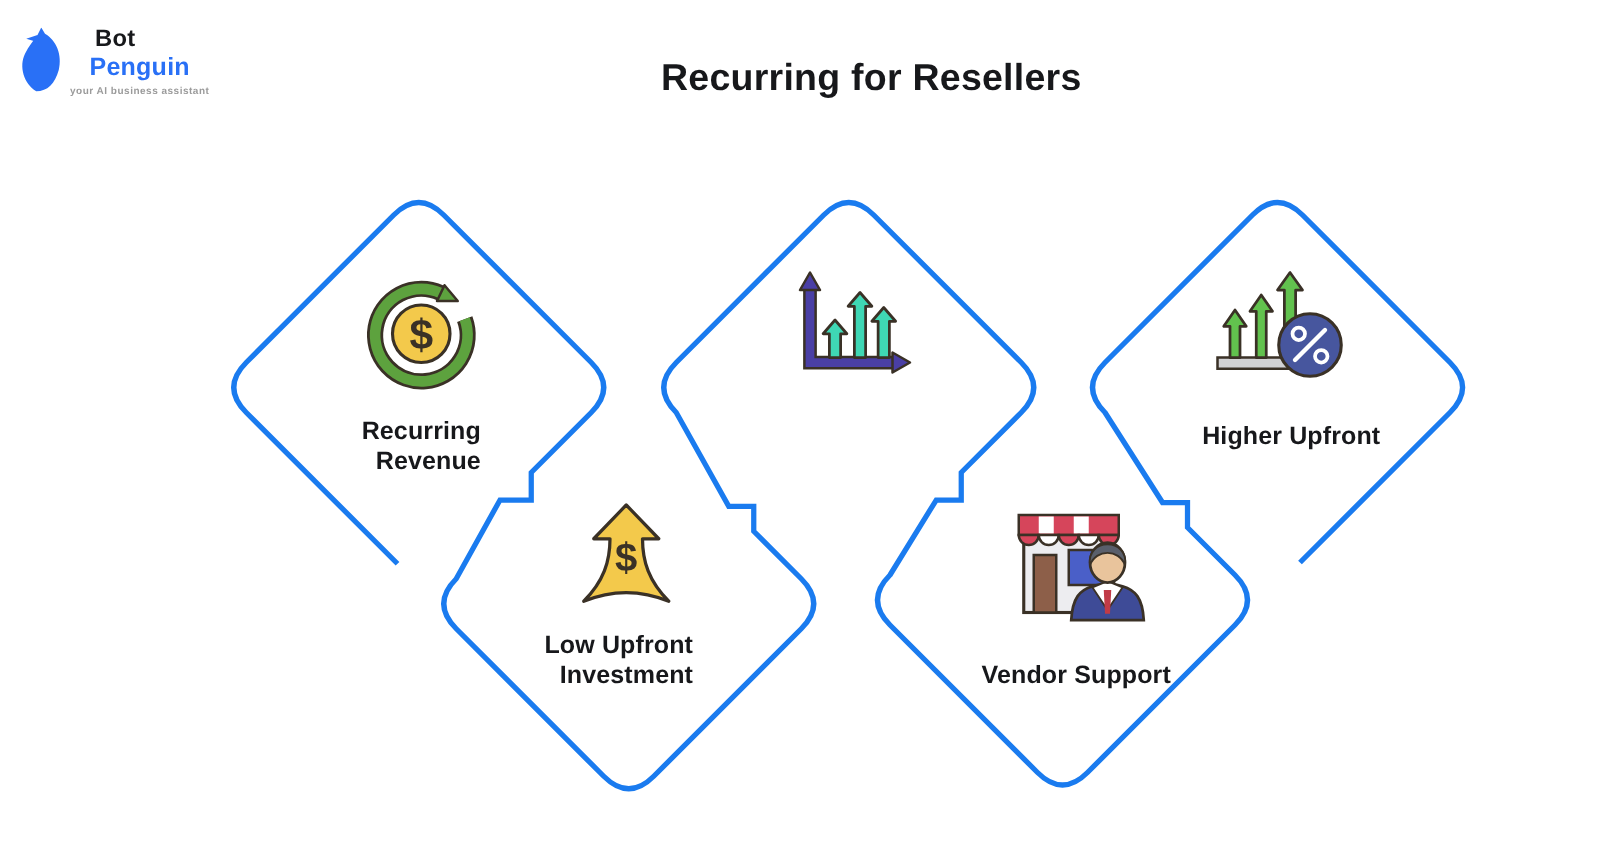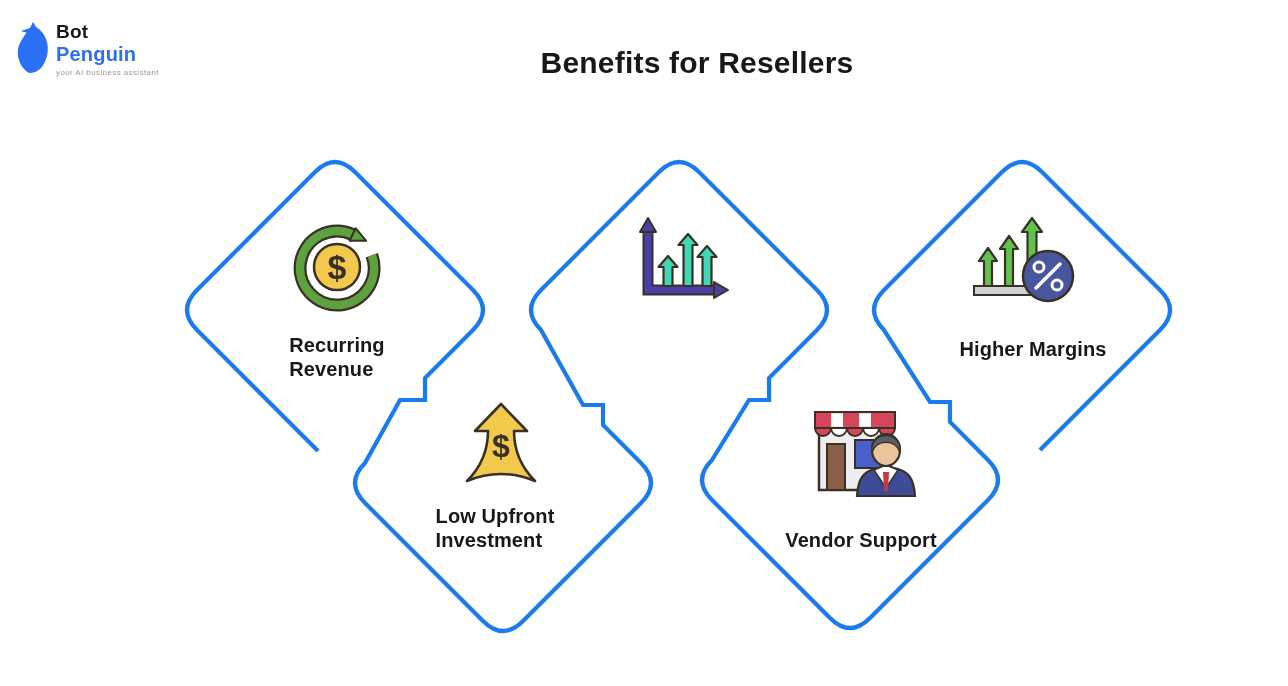--- a/index.html
+++ b/index.html
@@ -4,57 +4,57 @@
 <style>
   html,body{margin:0;padding:0;background:#fff;}
   .canvas{
     position:relative;width:1288px;height:686px;overflow:hidden;background:#ffffff;
     font-family:"Liberation Sans", sans-serif;
   }
   
   .logo{position:absolute;left:14px;top:22px;display:flex;align-items:flex-start;}
   .logo svg{display:block;}
   .logo-text{margin-left:6px;line-height:1;}
-  .logo-bot{font-size:19px;font-weight:800;color:var(--ink);letter-spacing:.2px;}
-  .logo-penguin{font-size:20px;font-weight:800;color:var(--logo_blue);letter-spacing:.2px;margin-top:3px;}
-  .logo-tagline{font-size:8px;font-weight:400;color:var(--tagline_gray);margin-top:5px;letter-spacing:.4px;}
+  .logo-bot{font-size:19px;font-weight:800;color:var(--ink);letter-spacing:.2px;margin-left:20px;}
+  .logo-penguin{font-size:20px;font-weight:800;color:var(--logo_blue);letter-spacing:.2px;margin-top:3px;text-align:center;}
+  .logo-tagline{font-size:8px;font-weight:700;color:var(--tagline_gray);margin-top:5px;letter-spacing:.4px;}
   
   .title{
     position:absolute;left:697px;top:46px;transform:translateX(-50%);
     font-size:30px;font-weight:800;color:var(--ink);white-space:nowrap;letter-spacing:.2px;
   }
   
   .chain{position:absolute;left:0;top:0;}
   
   .card-icon{position:absolute;transform:translate(-50%,-50%);}
   .card-label{
     position:absolute;transform:translate(-50%,-50%);
     font-size:20px;font-weight:700;color:var(--ink);
-    text-align:left;white-space:pre-line;line-height:1.2;letter-spacing:.1px;
+    text-align:right;white-space:pre-line;line-height:1.2;letter-spacing:.1px;
   }
   .dollar{font-family:"Liberation Sans", sans-serif;font-weight:700;}
 </style>
 </head>
 <body>
 
 <div class="canvas">
 
   <div class="logo">
     <svg width="36" height="52" viewBox="0 0 36 52">
       <path d="M15,51 C5,45 1,31 6,21 C9,15 13,10 16,6 L19,0 L22,5 C31,10 36,22 33,34 C30,45 24,51 15,51 Z" fill="var(--logo_blue)"></path>
       <path d="M16,6 L7,9 L17,12 Z" fill="var(--logo_blue)"></path>
     </svg>
     <div class="logo-text">
       <div class="logo-bot">Bot</div>
       <div class="logo-penguin">Penguin</div>
       <div class="logo-tagline">your AI business assistant</div>
     </div>
   </div>
 
-  <div class="title">Benefits for Resellers</div>
+  <div class="title">Recurring for Resellers</div>
 
   <svg class="chain" width="1288" height="686" viewBox="0 0 1288 686">
     <path d="M318,451 L197,330 Q177,310 197,290 L315,172 Q335,152 355,172 L473,290 Q493,310 473,330
              L425,378 L425,400 L400,400 L365,463 Q345,483 365,503 L483,621 Q503,641 523,621 L641,503 Q661,483 641,463
              L603,425 L603,405 L583,405 L541,330 Q521,310 541,290 L659,172 Q679,152 699,172 L817,290 Q837,310 817,330
              L769,378 L769,400 L749,400 L712,460 Q692,480 712,500 L830,618 Q850,638 870,618 L988,500 Q1008,480 988,460
              L950,422 L950,402 L930,402 L884,330 Q864,310 884,290 L1002,172 Q1022,152 1042,172 L1160,290 Q1180,310 1160,330
              L1040,450" fill="none" stroke="var(--accent)" stroke-width="4.2" stroke-linejoin="miter" stroke-linecap="butt"></path>
   </svg>
 
@@ -81,21 +81,21 @@
   <svg class="card-icon" style="left:1023px;top:263px;" width="110" height="98" viewBox="0 0 110 98">
     <rect x="6" y="72" width="70" height="9" fill="var(--base_gray)" stroke="var(--outline)" stroke-width="2"></rect>
     <path d="M20,34 L11,47 L16,47 L16,72 L24,72 L24,47 L29,47 Z" fill="var(--arrow_green)" stroke="var(--outline)" stroke-width="2.2" stroke-linejoin="round"></path>
     <path d="M41,22 L32,35 L37,35 L37,72 L45,72 L45,35 L50,35 Z" fill="var(--arrow_green)" stroke="var(--outline)" stroke-width="2.2" stroke-linejoin="round"></path>
     <path d="M64,4 L54,18 L59.5,18 L59.5,72 L68.5,72 L68.5,18 L74,18 Z" fill="var(--arrow_green)" stroke="var(--outline)" stroke-width="2.2" stroke-linejoin="round"></path>
     <circle cx="80" cy="62" r="25" fill="var(--circle_navy)" stroke="var(--outline)" stroke-width="2.5"></circle>
     <circle cx="71" cy="53" r="5" fill="none" stroke="#ffffff" stroke-width="3"></circle>
     <circle cx="89" cy="71" r="5" fill="none" stroke="#ffffff" stroke-width="3"></circle>
     <line x1="92" y1="50" x2="68" y2="74" stroke="#ffffff" stroke-width="3.5" stroke-linecap="round"></line>
   </svg>
-  <div class="card-label" style="left:1033px;top:349px;">Higher Margins</div>
+  <div class="card-label" style="left:1033px;top:349px;">Higher Upfront</div>
 
   <svg class="card-icon" style="left:501px;top:446px;" width="80" height="90" viewBox="0 0 80 90">
     <path d="M40,3 L66,30 L53,30 C53,48 58,64 74,80 C62,75 50,73 40,73 C30,73 18,75 6,80 C22,64 27,48 27,30 L14,30 Z" fill="var(--coin_yellow)" stroke="var(--outline)" stroke-width="2.6" stroke-linejoin="round"></path>
     <text class="dollar" x="40" y="56" font-size="32" text-anchor="middle" fill="var(--outline)">$</text>
   </svg>
   <div class="card-label" style="left:495px;top:528px;">Low Upfront
 Investment</div>
 
   <svg class="card-icon" style="left:861px;top:448px;" width="112" height="100" viewBox="0 0 112 100">
     <rect x="14" y="30" width="72" height="62" fill="var(--building_gray)" stroke="var(--outline)" stroke-width="2.5"></rect>

